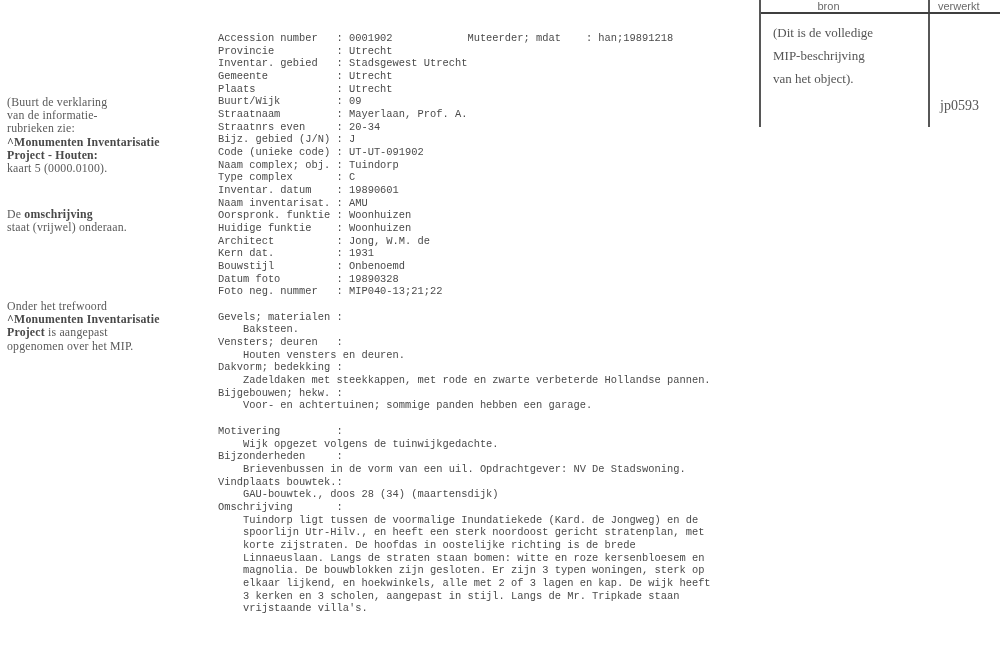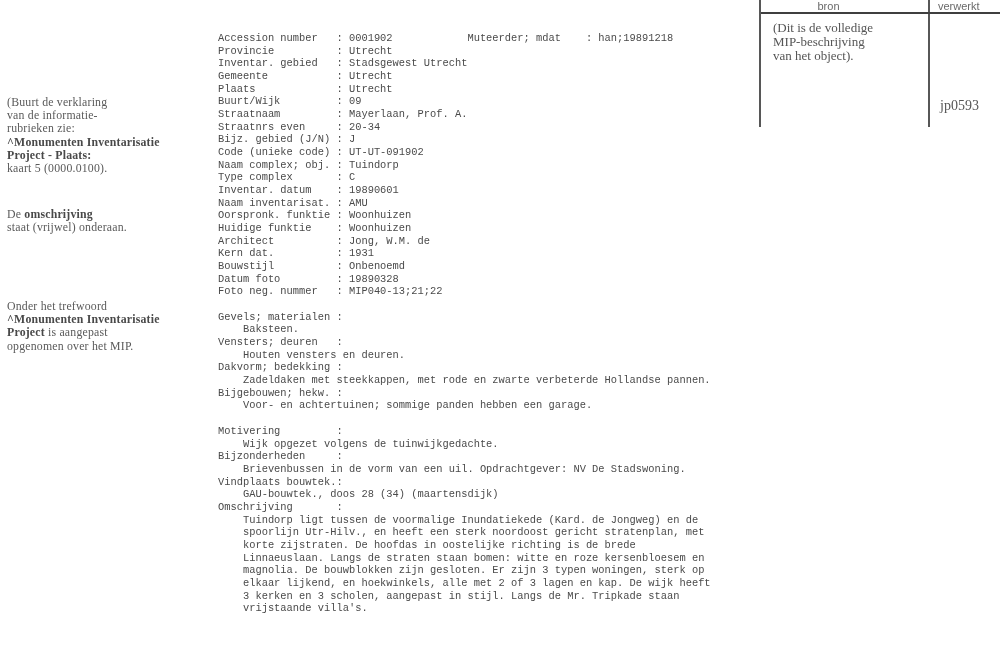--- a/index.html
+++ b/index.html
@@ -73,21 +73,21 @@
     font-size: 11px;
     line-height: 12px;
     color: #6a6a6a;
   }
   .stamp-h1 { left: 0; width: 135px; text-align: center; }
   .stamp-h2 { left: 177px; }
   .stamp-note {
     position: absolute;
     left: 12px; top: 21px;
     font-size: 13px;
-    line-height: 14px;
+    line-height: 23px;
     color: #555555;
     white-space: pre;
   }
   .stamp-code {
     position: absolute;
     left: 179px; top: 58px;
     font-size: 14px;
     color: #555555;
     margin-top: 40px;
   }
@@ -96,21 +96,21 @@
 <body>
 
 <div class="page">
 
 
   <div class="note note-reference">
       <div><span>(Buurt de verklaring</span></div>
       <div><span>van de informatie-</span></div>
       <div><span>rubrieken zie:</span></div>
       <div><span class="b">^Monumenten Inventarisatie</span></div>
-      <div><span class="b">Project - Plaats:</span></div>
+      <div><span class="b">Project - Houten:</span></div>
       <div><span>kaart 5 (0000.0100).</span></div>
     </div>
 
   <div class="note note-omschrijving">
       <div><span>De </span><span class="b">omschrijving</span></div>
       <div><span>staat (vrijwel) onderaan.</span></div>
     </div>
 
   <div class="note note-trefwoord">
       <div><span>Onder het trefwoord</span></div>

